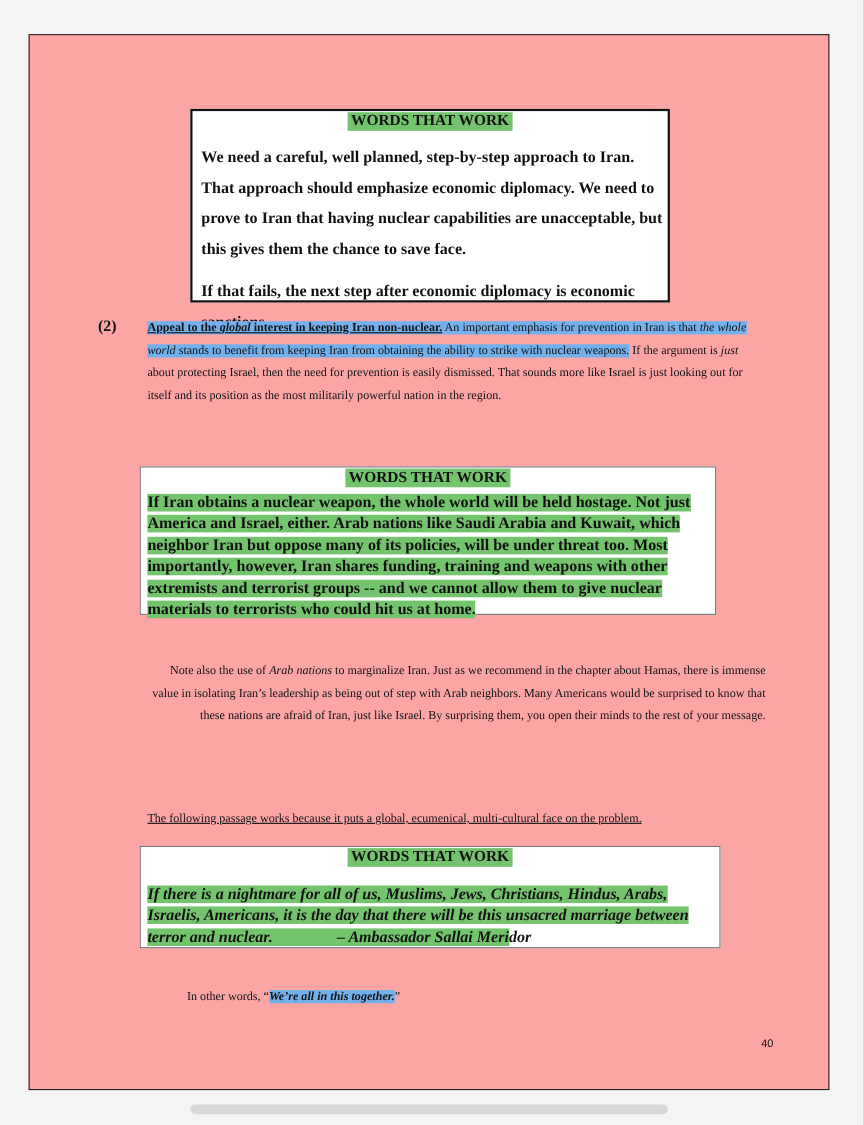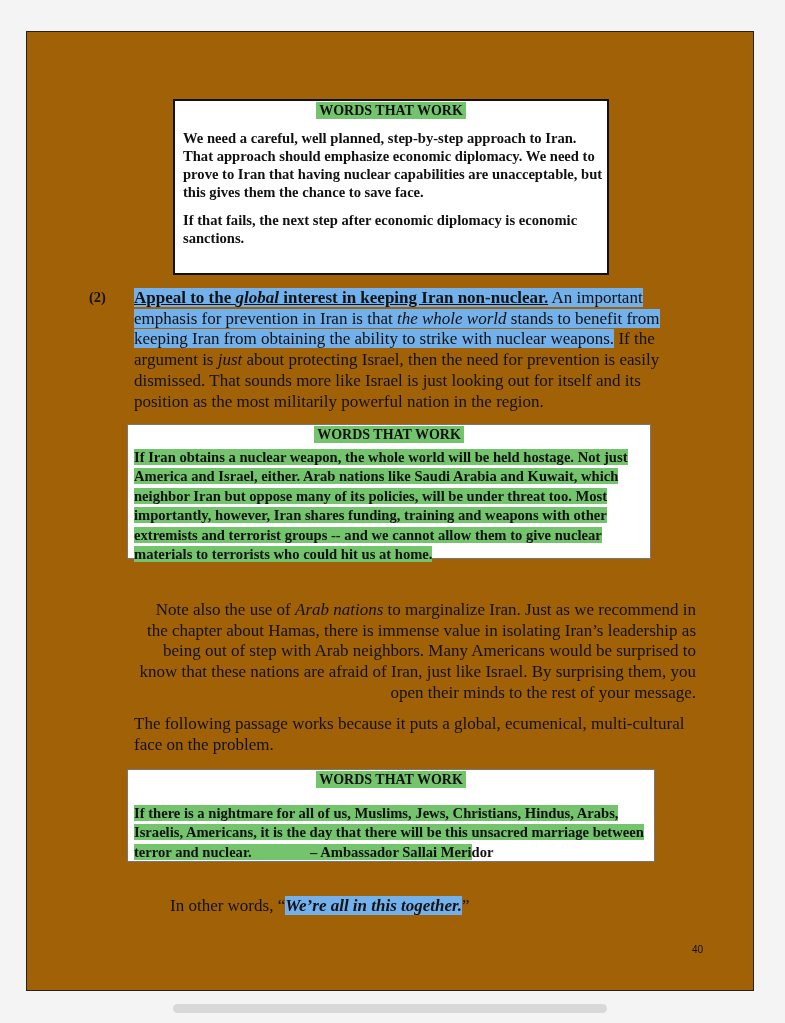--- a/index.html
+++ b/index.html
@@ -1,39 +1,39 @@
 <!DOCTYPE html>
 <html><head>
 <meta charset="utf-8">
 <style>
   html, body { margin:0; padding:0; }
   body { width:785px; height:1023px; background:#f4f4f4; position:relative; overflow:hidden;
          font-family:"Liberation Serif", serif; color:#111; }
-  .page { position:absolute; left:26px; top:31px; width:728px; height:960px; background:#a16207;
+  .page { position:absolute; left:26px; top:31px; width:728px; height:960px; background:#fca5a5;
           border:1px solid #222; box-sizing:border-box; }
   .hl-green { background:#74c46d; }
   .hl-blue { background:#73b1ec; }
   .box { position:absolute; box-sizing:border-box; background:#fff; }
   .box1 { left:146px; top:67px; width:436px; height:176px; border:2px solid #111; }
   .box2 { left:100px; top:392px; width:524px; height:135px; border:1px solid #777; }
   .box3 { left:100px; top:737px; width:528px; height:93px; border:1px solid #777; }
   .box-title { text-align:center; font-weight:bold; font-size:14px; line-height:18px; }
   .box-title span { padding:1px 3px; }
   .bold-text { font-weight:bold; font-size:14.6px; line-height:19.4px; }
-  .box1 .bold-text { margin:9px 0 0 8px; line-height:18px;font-family:Liberation Serif, serif; }
+  .box1 .bold-text { margin:9px 0 0 8px; line-height:28px;font-family:Liberation Serif, serif; }
   .box1 .box-title { margin-top:1px; }
   .box2 .box-title { margin-top:1px; }
   .box2 .bold-text { margin:4px 4px 0 6px; }
   .box3 .box-title { margin-top:1px; }
-  .box3 .bold-text { margin:15px 4px 0 6px; }
-  .para { position:absolute; font-size:17px; line-height:20.7px; }
+  .box3 .bold-text { margin:15px 4px 0 6px;font-style:italic; }
+  .para { position:absolute; font-size:11px; line-height:20.7px; }
   .num { position:absolute; left:62px; top:257px; font-weight:bold; font-size:14.5px; }
   .p1 { left:107px; top:256px; width:560px; }
   .p2 { left:107px; top:568px; width:562px;text-align:right; }
-  .p3 { left:107px; top:682px; width:562px; }
+  .p3 { left:107px; top:702px; width:562px;text-decoration:underline; }
   .p4 { left:107px; top:864px; width:500px;margin-left:36px; }
   .u { text-decoration:underline; font-weight:bold; }
   .footer { position:absolute; left:61px; top:912px; font-family:"Liberation Sans", sans-serif; font-size:11.5px; }
   .pagenum { position:absolute; left:665px; top:912px; font-family:"Liberation Sans", sans-serif; font-size:10px; }
   .scrollbar { position:absolute; left:173px; top:1004px; width:434px; height:9px; border-radius:5px; background:#d8d8d8; }
 </style>
 </head>
 <body>
 
 <div class="page">

